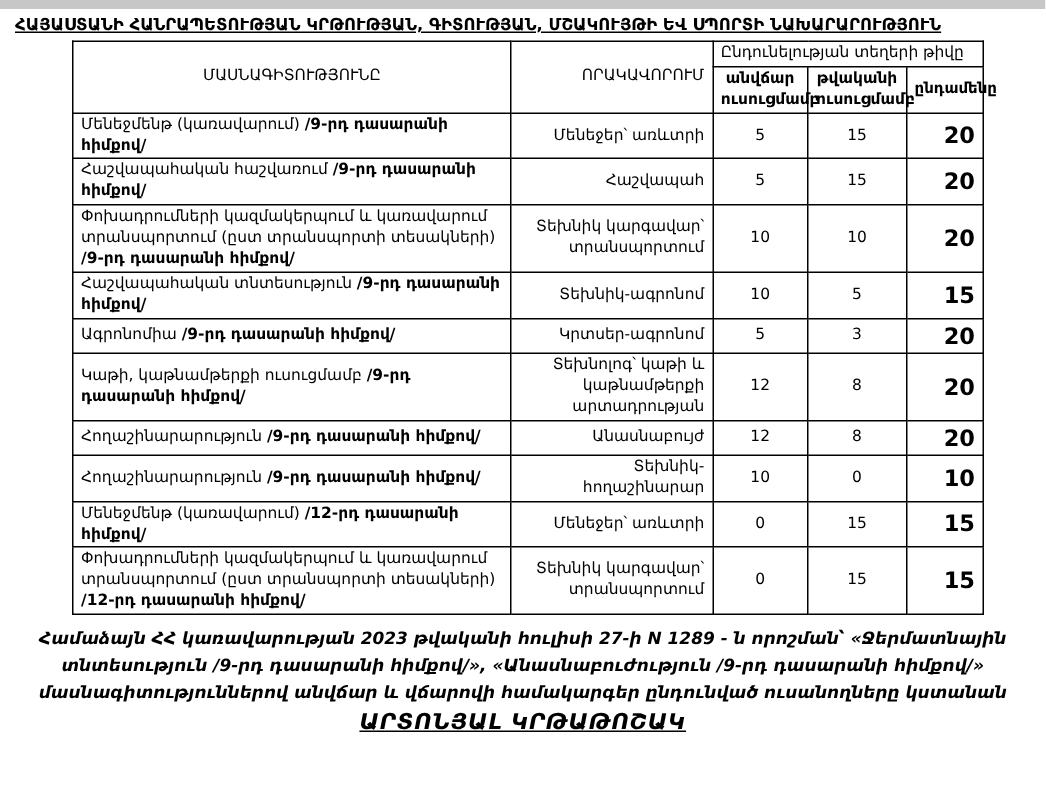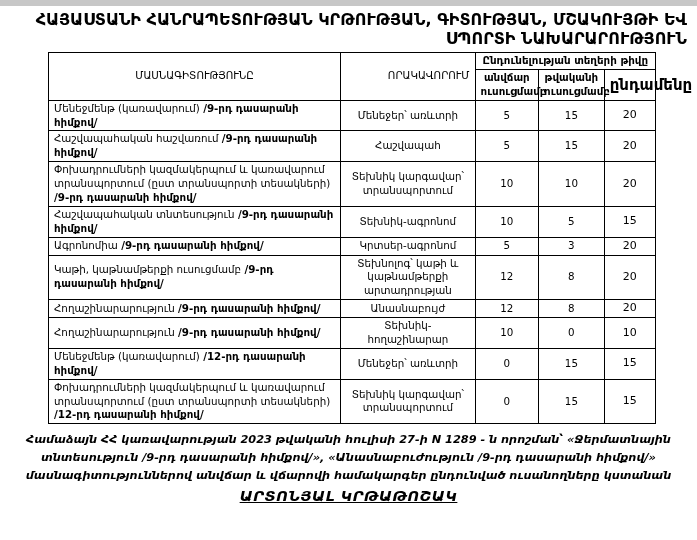--- a/index.html
+++ b/index.html
@@ -18,24 +18,25 @@
   .doc { padding-top: 4px; }
 
   .title {
     text-align: center;
     font-size: 25px;
     font-weight: bold;
     letter-spacing: 9px;
     margin: 6px 0 3px 0;
   }
   .ministry {
-    text-align: right;
+    text-align: left;
     font-weight: bold;
-    font-size: 16px;
+    font-size: 11px;
     margin: 0 10px 4px 10px;
+    text-decoration: underline;
   }
   .intro {
     text-align: center;
     font-size: 10.8px;
     line-height: 1.45;
     margin: 4px 26px 6px 26px;
   }
 
   table.adm {
     border-collapse: collapse;
@@ -46,31 +47,31 @@
   }
   table.adm th, table.adm td {
     border: 1px solid #000;
     padding: 1px 5px;
     font-size: 10.3px;
     line-height: 1.35;
     vertical-align: middle;
   }
   th.col-spec { width: 285px; font-weight: normal; font-size: 10.8px; text-align: center; }
   th.col-qual { width: 131px; font-weight: normal; font-size: 10.8px; text-align: right; }
-  th.places-group { font-weight: bold; font-size: 10.5px; text-align: center; padding: 2px 2px; }
+  th.places-group { font-weight: normal; font-size: 10.5px; text-align: left; padding: 2px 2px; }
   th.sub { font-weight: bold; font-size: 9.3px; text-align: center; padding: 1px 1px; line-height: 1.25; }
-  th.sub.total { font-size: 15px; text-align: right; }
+  th.sub.total { font-size: 10px; text-align: right; }
   col.c-free { width: 62px; }
   col.c-paid { width: 64px; }
   col.c-total { width: 50px; }
   td.spec { text-align: left; }
   td.spec .basis { font-weight: bold; }
-  td.qual { text-align: center; }
+  td.qual { text-align: right; }
   td.num { text-align: center; }
-  td.num.total { font-weight: normal; font-size: 11px; }
+  td.num.total { font-weight: bold; font-size: 15px; text-align: right; }
 
   .decree {
     text-align: center;
     font-style: italic;
     font-weight: bold;
     font-size: 11.3px;
     line-height: 1.6;
     margin: 7px 22px 2px 22px;
   }
   .decree .highlight {

